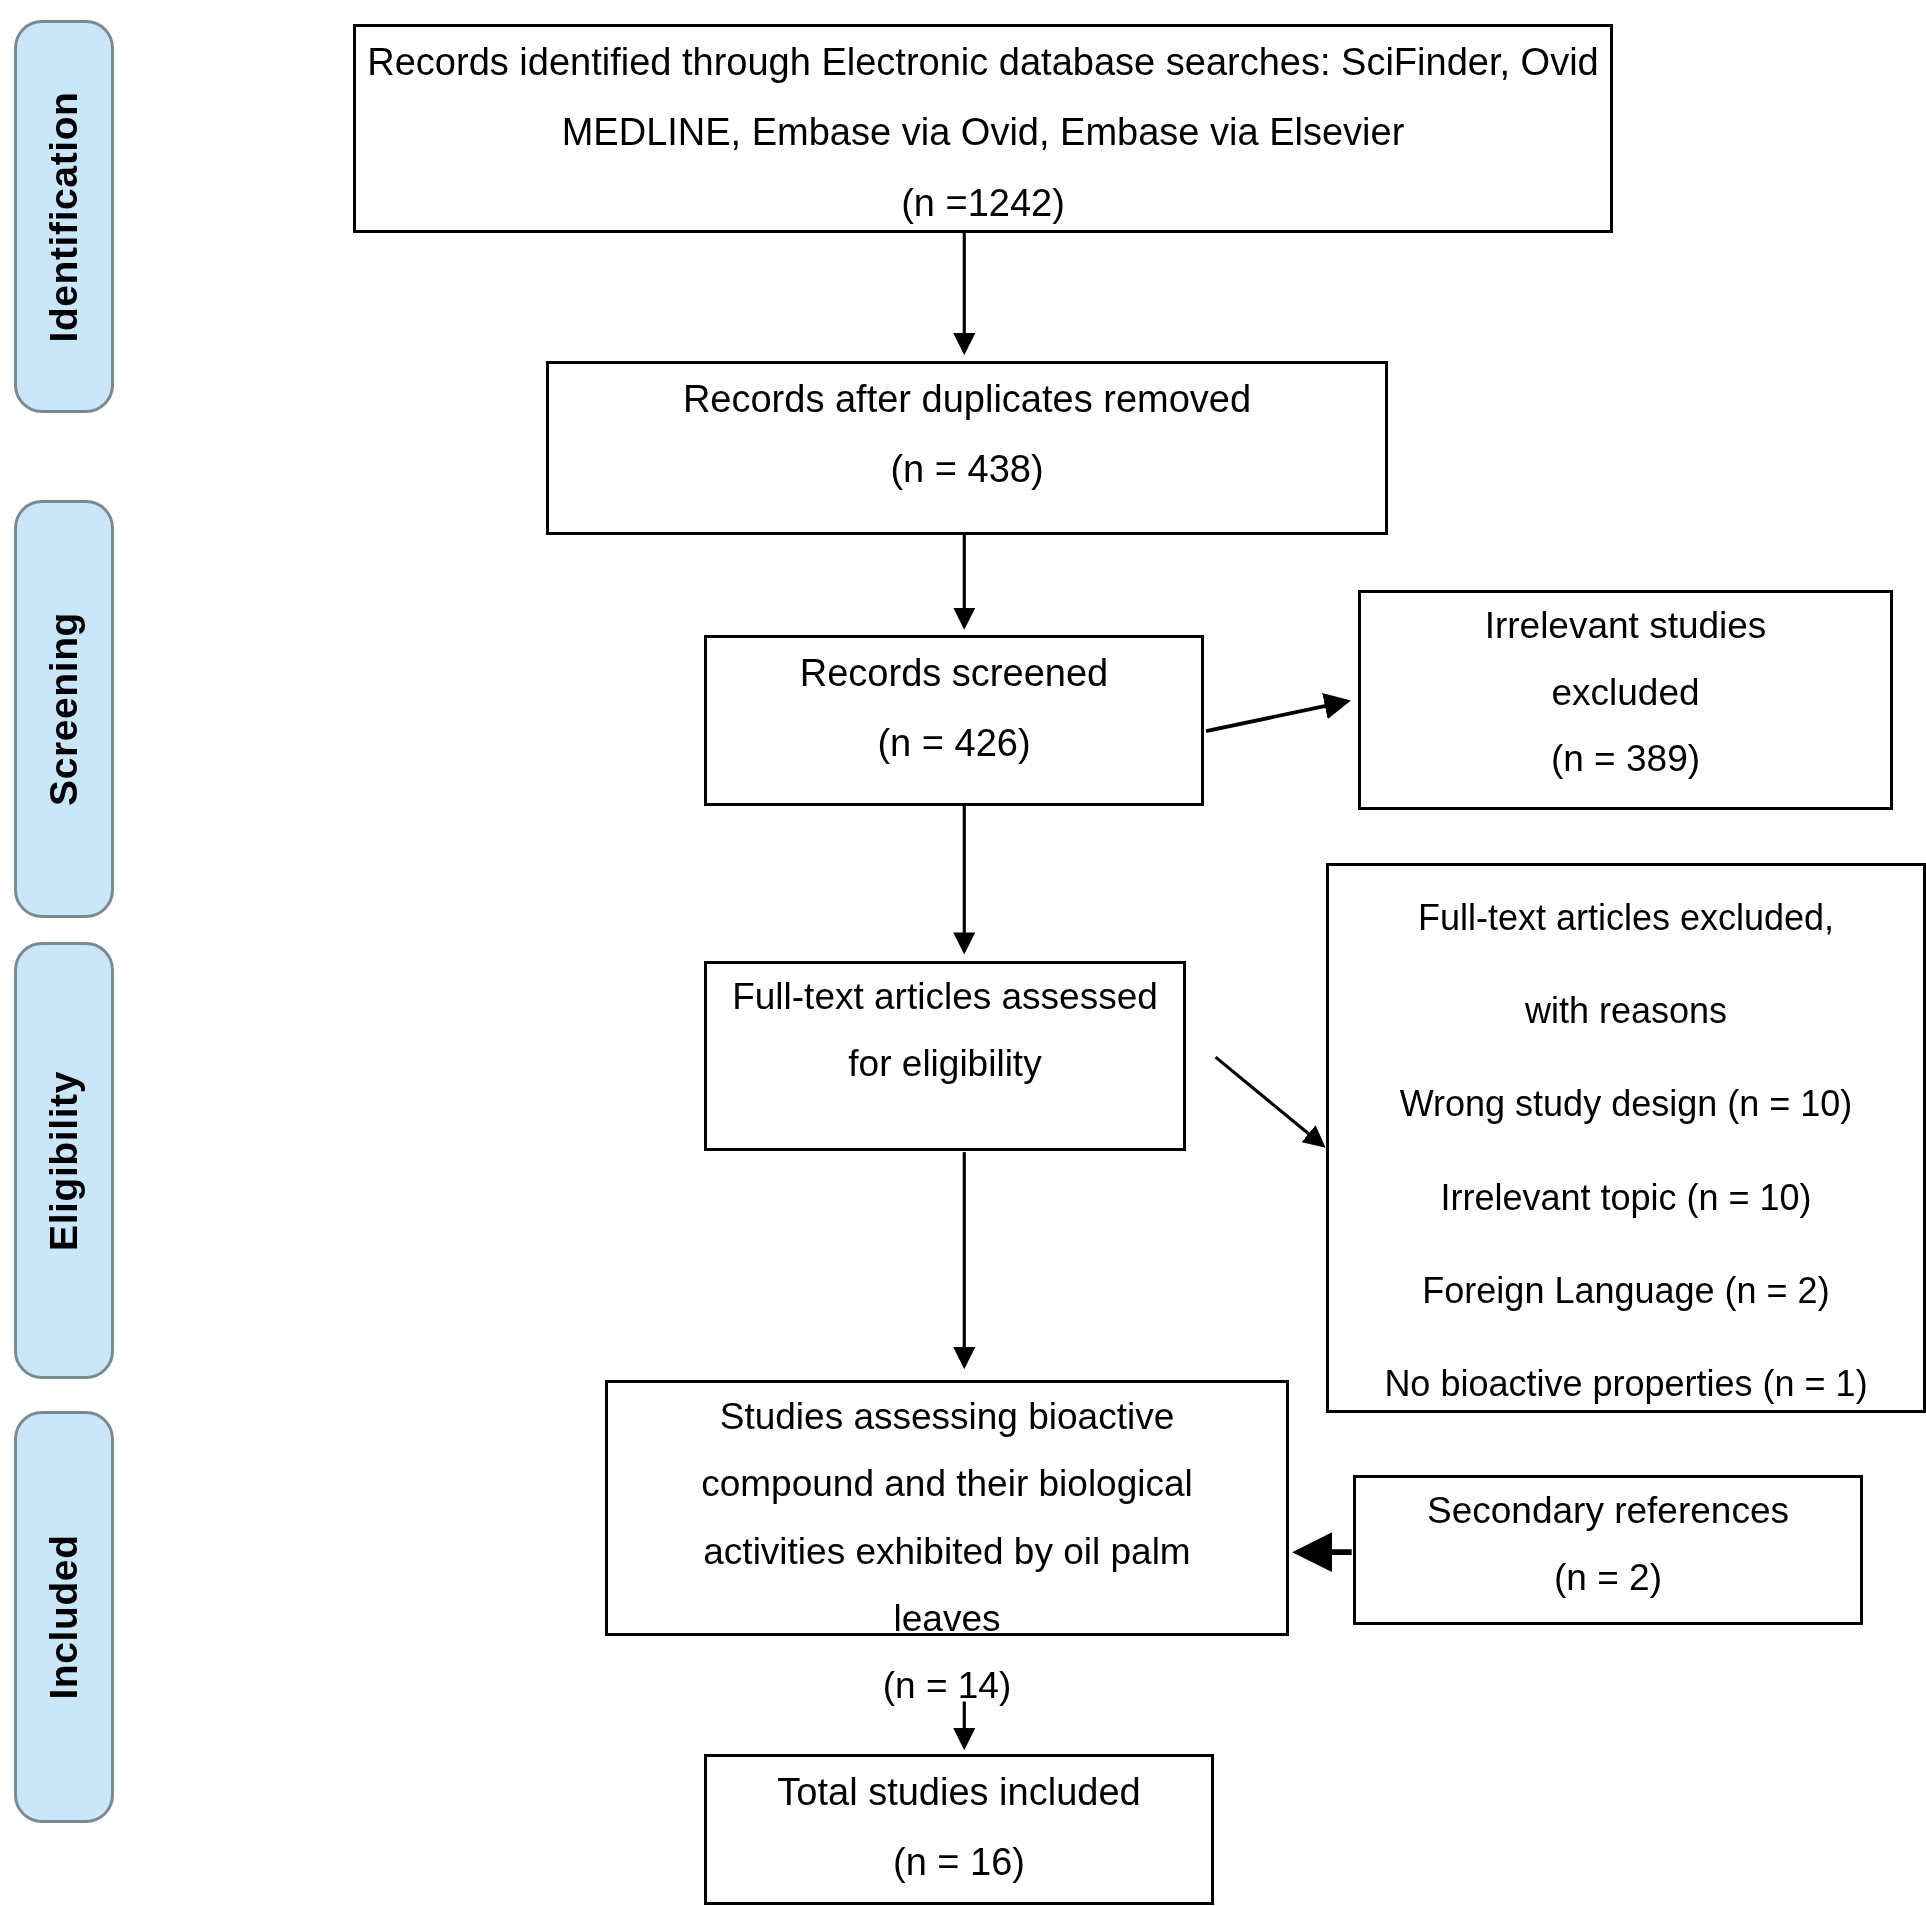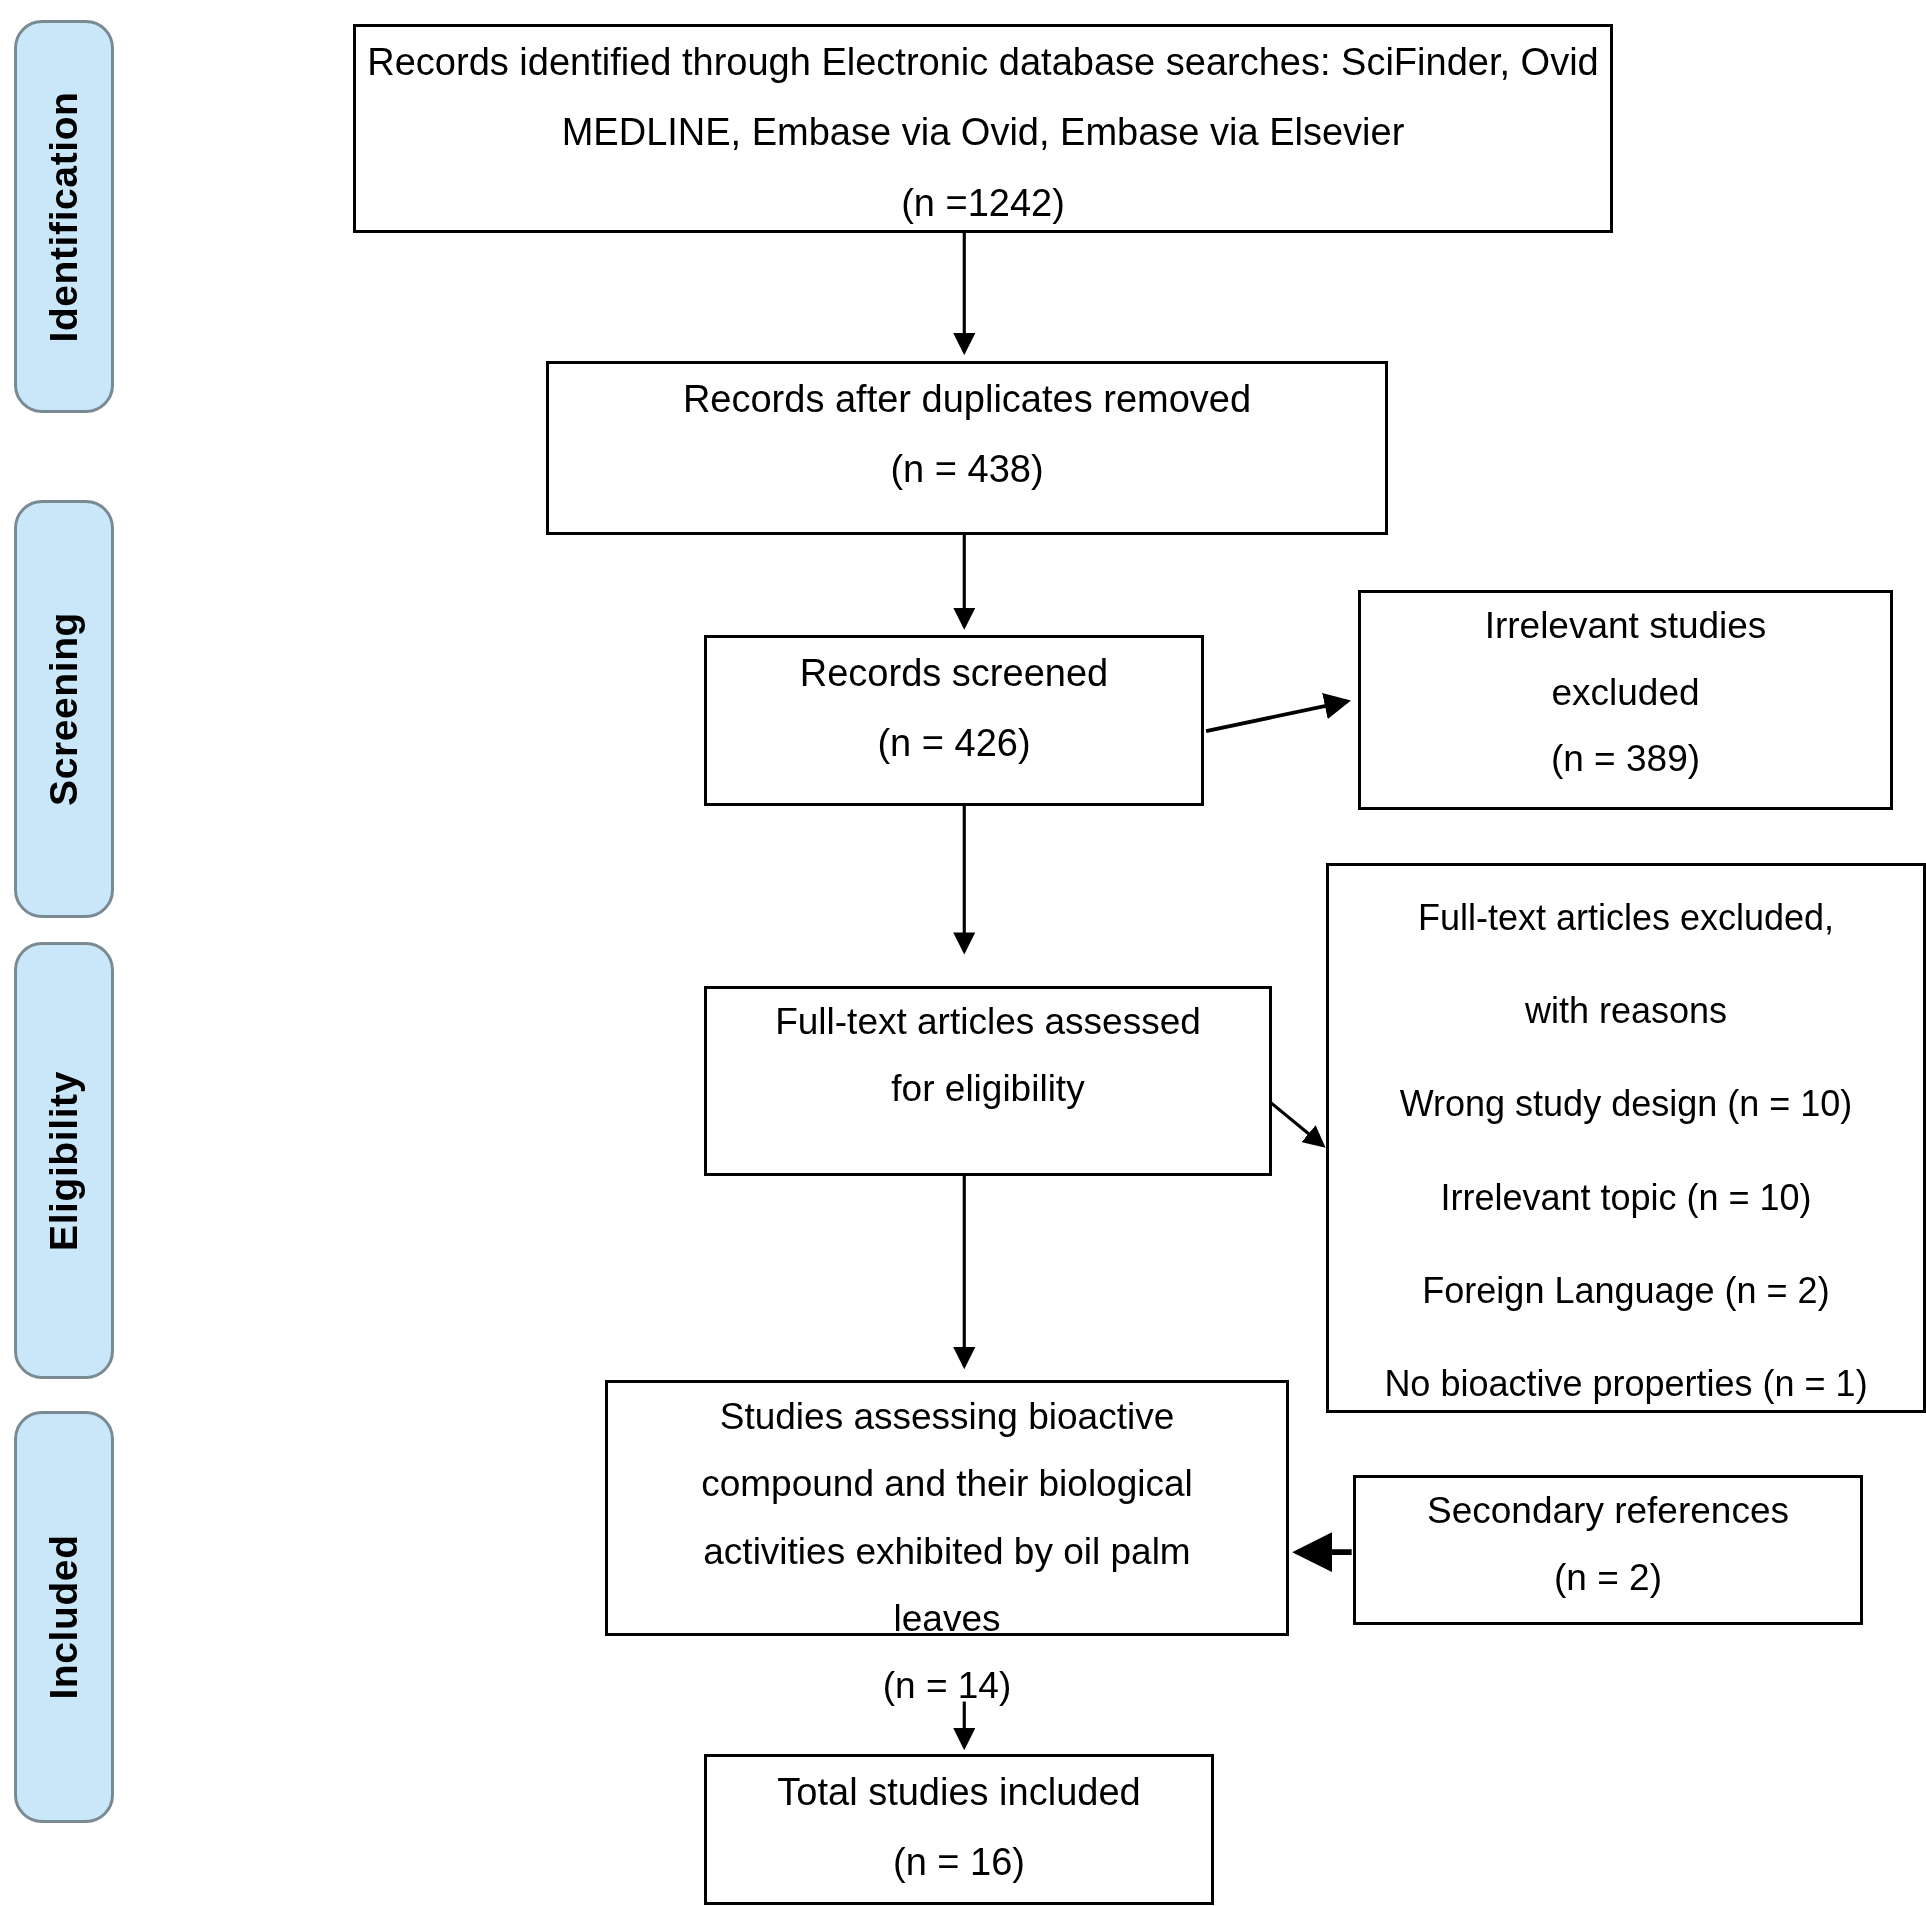--- a/index.html
+++ b/index.html
@@ -132,21 +132,21 @@
     <span class="line">Records screened</span>
     <span class="line">(n = 426)</span>
   </div>
 
   <div class="flow-box t-mid" style="left:1358px; top:590px; width:535px; height:220px;">
     <span class="line">Irrelevant studies</span>
     <span class="line">excluded</span>
     <span class="line">(n = 389)</span>
   </div>
 
-  <div class="flow-box t-mid" style="left:704px; top:986px; width:568px; height:190px;">
+  <div class="flow-box t-mid" style="left:704px; top:961px; width:482px; height:190px;">
     <span class="line">Full-text articles assessed</span>
     <span class="line">for eligibility</span>
   </div>
 
   <div class="flow-box t-tight" style="left:1326px; top:863px; width:600px; height:550px; justify-content:flex-start; padding-top:28px;">
     <span class="line">Full-text articles excluded,</span>
     <span class="line">with reasons</span>
     <span class="line">Wrong study design (n = 10)</span>
     <span class="line">Irrelevant topic (n = 10)</span>
     <span class="line">Foreign Language (n = 2)</span>

